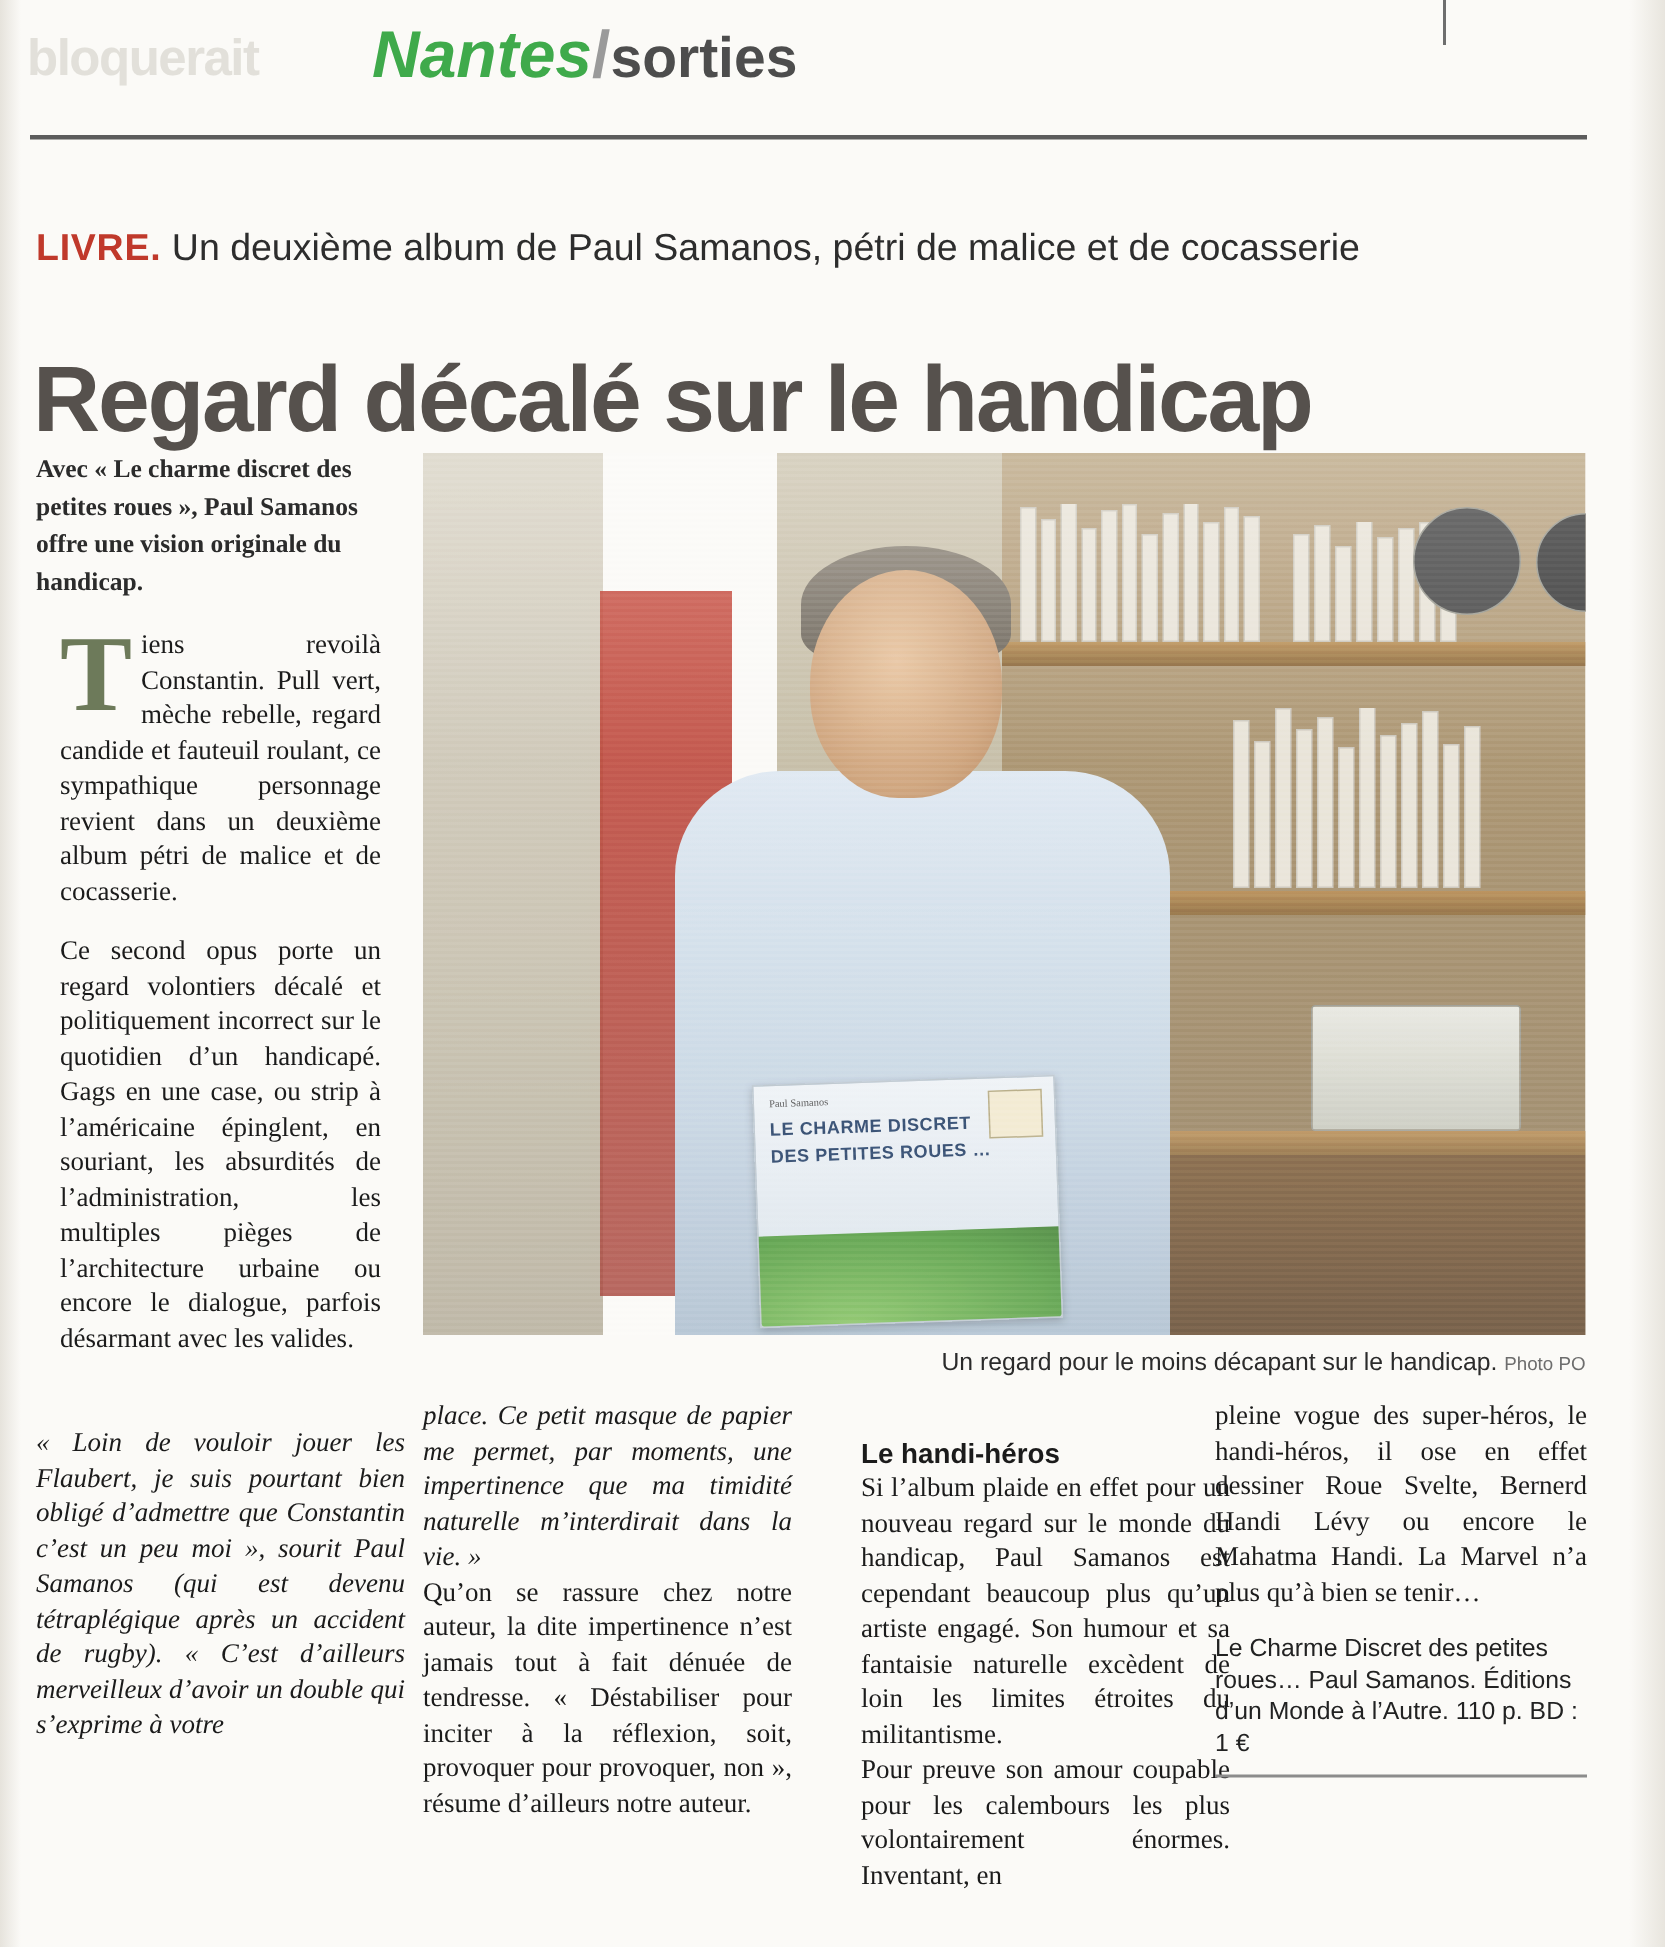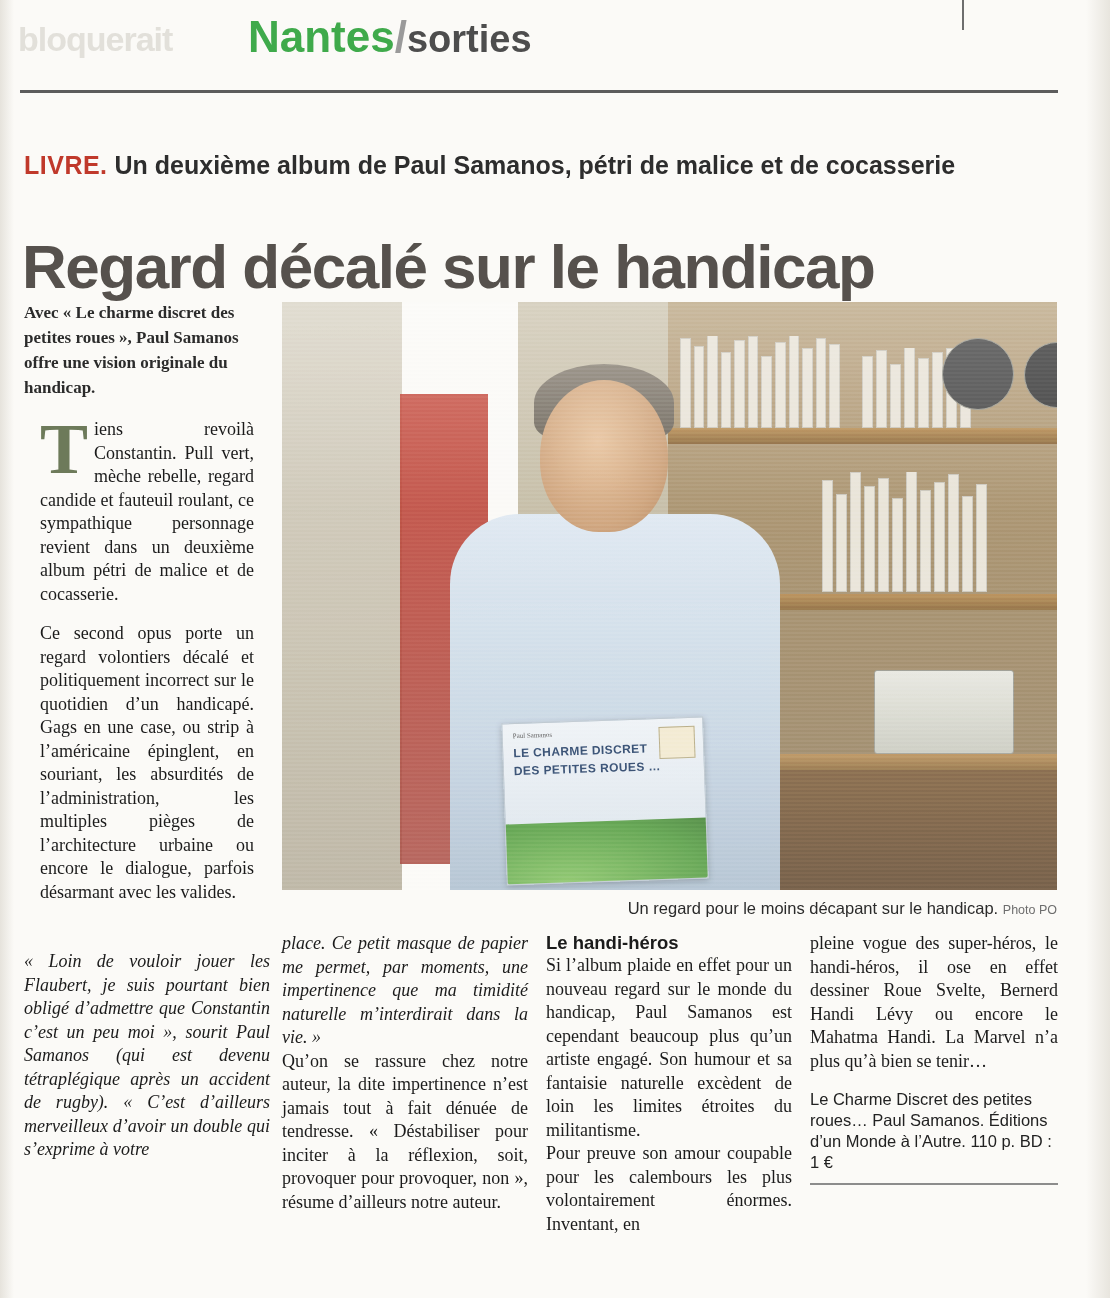--- a/index.html
+++ b/index.html
@@ -42,21 +42,21 @@
   .masthead-title {
     position: absolute;
     left: 248px;
     top: 12px;
     font-family: "Liberation Sans", sans-serif;
     font-weight: bold;
     font-size: 44px;
     line-height: 50px;
     white-space: nowrap;
   }
-  .masthead-title .city { color: #3faa4b; }
+  .masthead-title .city { color: #3faa4b; font-style: italic; }
   .masthead-title .sep { color: #9a9a9a; font-weight: bold; }
   .masthead-title .section { color: #4d4d4d; font-size: 38px; }
 
   .top-rule-thin {
     position: absolute;
     left: 962px;
     top: 0;
     width: 2px;
     height: 30px;
     background: #6e6e6e;
@@ -80,21 +80,21 @@
     line-height: 30px;
     white-space: nowrap;
   }
   .kicker .livre {
     color: #c0392b;
     font-weight: bold;
     letter-spacing: 0.5px;
   }
   .kicker .kicker-text {
     color: #2d2d2d;
-    font-weight: bold;
+    font-weight: normal;
   }
   .headline {
     position: absolute;
     left: 22px;
     top: 190px;
     font-family: "Liberation Sans", sans-serif;
     font-weight: bold;
     font-size: 62px;
     line-height: 70px;
     color: #56514d;
@@ -291,21 +291,21 @@
   .col {
     position: absolute;
     top: 932px;
     width: 246px;
     font-size: 18px;
     line-height: 23.5px;
     text-align: justify;
     hyphens: auto;
   }
   #col2 { left: 282px; }
-  #col3 { left: 546px; }
+  #col3 { left: 574px; margin-top: 26px; }
   #col4 { left: 810px; width: 248px; }
 
   .col p { margin: 0; }
   .italic { font-style: italic; }
   .subhead {
     font-family: "Liberation Sans", sans-serif;
     font-weight: bold;
     font-size: 18.5px;
     line-height: 22px;
     color: #1b1b1b;

